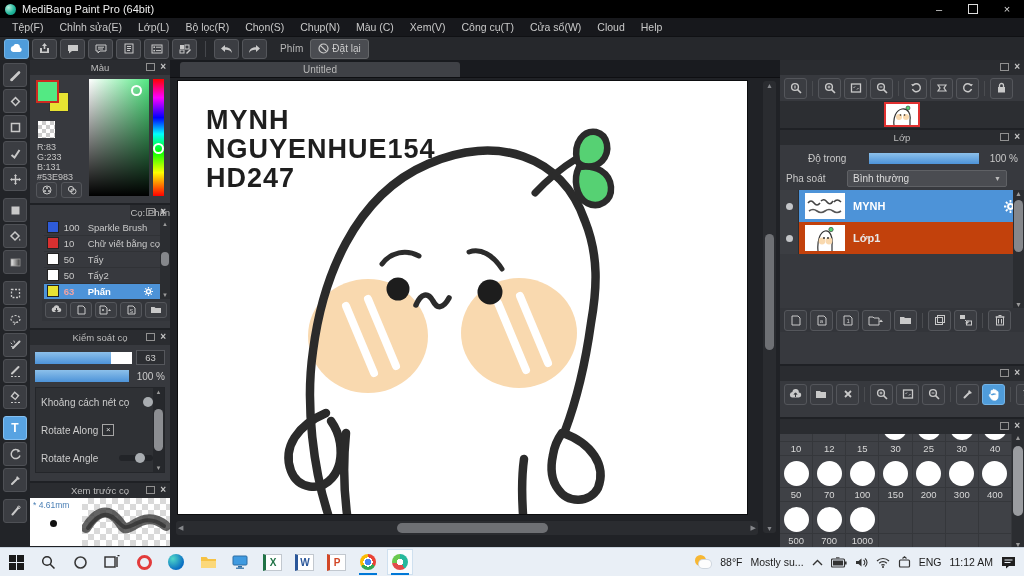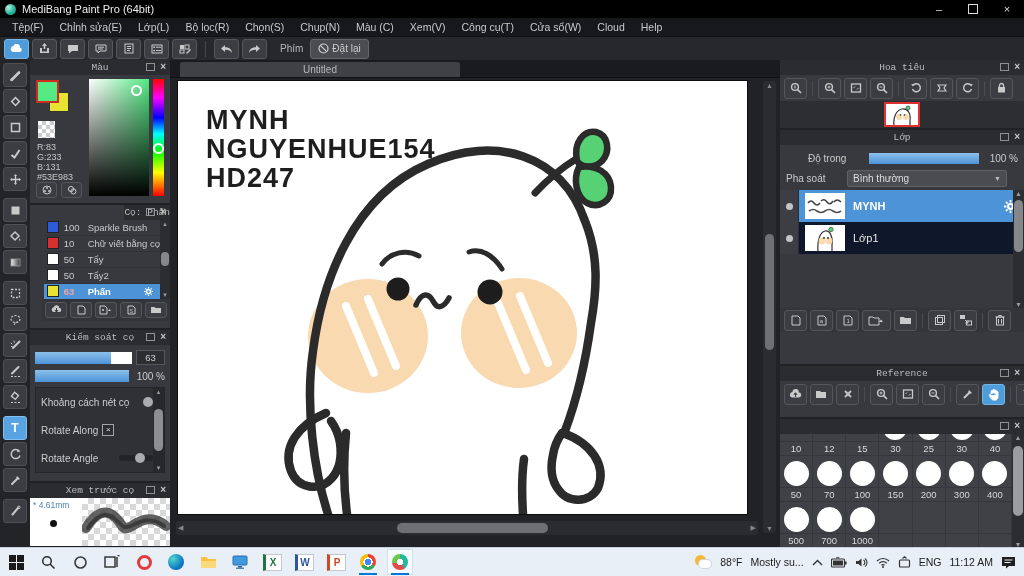--- a/index.html
+++ b/index.html
@@ -31,21 +31,21 @@
 
   
   .toolcol{width:30px;background:#222428;display:flex;flex-direction:column;align-items:center;padding-top:3px;gap:2px;flex:none;}
   .tool-btn{width:22px;height:22px;background:#3b3d42;border:1px solid #4e5055;border-radius:3px;display:flex;align-items:center;justify-content:center;color:#c9c9c9;flex:none;font-size:12px;font-weight:bold;}
   .tool-btn.active{background:#58a3e2;border-color:#84bff0;color:#fff;}
   .tool-gap{height:3px;flex:none;}
 
   
   .panel{background:#37393e;border-bottom:2px solid #1f2125;display:flex;flex-direction:column;}
   .panel-hd{height:15px;background:#2a2c30;display:flex;align-items:center;font-size:9.5px;color:#bdbdbd;position:relative;flex:none;}
-  .ph-title{flex:1;text-align:center;font-family:Liberation Mono, monospace;}
+  .ph-title{flex:1;text-align:center;}
   .ph-icons{position:absolute;right:4px;top:3px;display:flex;gap:5px;align-items:center;}
   .popout{width:7px;height:6px;border:1px solid #919191;}
   .close-x{color:#c6c6c6;font-size:10px;font-weight:bold;line-height:8px;}
 
   
   .left-col{width:140px;background:#2e3034;display:flex;flex-direction:column;flex:none;}
 
   
   .color-body{display:flex;padding:4px 3px 4px 5px;gap:4px;height:127px;box-sizing:border-box;}
   .color-left{width:50px;position:relative;font-size:9px;color:#c6c6c6;}
@@ -131,21 +131,21 @@
   .lp-dd{flex:1;height:15px;background:#4a4c51;border:1px solid #5f6165;border-radius:2px;color:#ddd;font-size:10px;display:flex;align-items:center;padding:0 5px;}
   .lp-dd .caret{margin-left:auto;font-size:7px;color:#bbb;}
   .lp-checks{display:flex;align-items:center;gap:4px;font-size:10px;color:#c9c9c9;height:18px;padding-left:6px;}
   .lp-checks .dim{color:#808080;}
   .lp-checks .grp{display:flex;align-items:center;gap:4px;margin-right:14px;}
   .layer-list{height:118px;background:#37393e;position:relative;margin-top:2px;}
   .layer-row{height:32px;display:flex;align-items:center;}
   .layer-row .eye-col{width:18px;height:32px;background:#3c3e43;display:flex;align-items:center;justify-content:center;flex:none;border-right:1px solid #2c2e32;}
   .eye-dot{width:7px;height:7px;border-radius:50%;background:#c3c5c8;}
   .layer-row.sel{background:#4d93d8;}
-  .layer-row.plain{background:#0f172a;}
+  .layer-row.plain{background:#c2410c;font-weight:bold;}
   .layer-thumb{width:40px;height:26px;background:#fff;margin:0 8px 0 6px;flex:none;overflow:hidden;}
   .layer-name{font-size:11px;color:#e8e8e8;flex:1;}
   .layer-row.sel .layer-name{color:#fff;font-weight:bold;}
   .layer-gear{margin-right:6px;}
   .lscroll{position:absolute;right:0;top:0;bottom:0;width:11px;background:#2b2d31;}
   .lscroll .thumb{position:absolute;left:1px;right:1px;top:10px;height:52px;background:#85878b;border-radius:5px;}
   .lscroll .up{position:absolute;top:0;left:0;right:0;text-align:center;font-size:7px;color:#9a9a9a;}
   .lscroll .down{position:absolute;bottom:0;left:0;right:0;text-align:center;font-size:7px;color:#9a9a9a;}
   .layer-btnbar{display:flex;align-items:center;gap:3px;padding:3px 4px;height:24px;box-sizing:border-box;background:#33353a;}
 
@@ -637,21 +637,20 @@
         <span class="left">◀</span>
         <span class="thumb"></span>
         <span class="right">▶</span>
       </div>
     </div>
 
     <div class="right-col">
 
       <div class="panel" style="height:68px;">
         <div class="panel-hd">
-          <span class="ph-title">Hoa tiêu</span>
           <span class="ph-icons">
               <span class="popout"></span>
               <span class="close-x">×</span>
             </span>
         </div>
         <div class="icon-row">
           <div class="ir-btn">
               <svg width="12" height="12" viewBox="0 0 12 12">
                 <circle cx="5" cy="5" r="3.4" fill="none" stroke="#c9c9c9" stroke-width="1.4"></circle>
                 <line x1="7.6" y1="7.6" x2="11" y2="11" stroke="#c9c9c9" stroke-width="1.6"></line>
@@ -833,21 +832,20 @@
                 <line x1="3.5" y1="1.5" x2="6.5" y2="1.5" stroke="#c9c9c9"></line>
                 <line x1="3.5" y1="5" x2="3.5" y2="9.5" stroke="#c9c9c9"></line>
                 <line x1="6.5" y1="5" x2="6.5" y2="9.5" stroke="#c9c9c9"></line>
               </svg>
             </div>
         </div>
       </div>
 
       <div class="panel" style="height:53px;">
         <div class="panel-hd">
-          <span class="ph-title">Reference</span>
           <span class="ph-icons">
               <span class="popout"></span>
               <span class="close-x">×</span>
             </span>
         </div>
         <div class="icon-row">
           <div class="ir-btn">
               <svg width="13" height="10" viewBox="0 0 13 10">
                 <path d="M3 8.5 a2.8 2.8 0 0 1 .4-5.5 A3.2 3.2 0 0 1 9.8 3.6 A2.3 2.3 0 0 1 9.8 8.5 Z" fill="#c9c9c9"></path>
                 <path d="M6.5 8 V4 M5 5.5 L6.5 3.8 L8 5.5" stroke="#37393e"></path>

